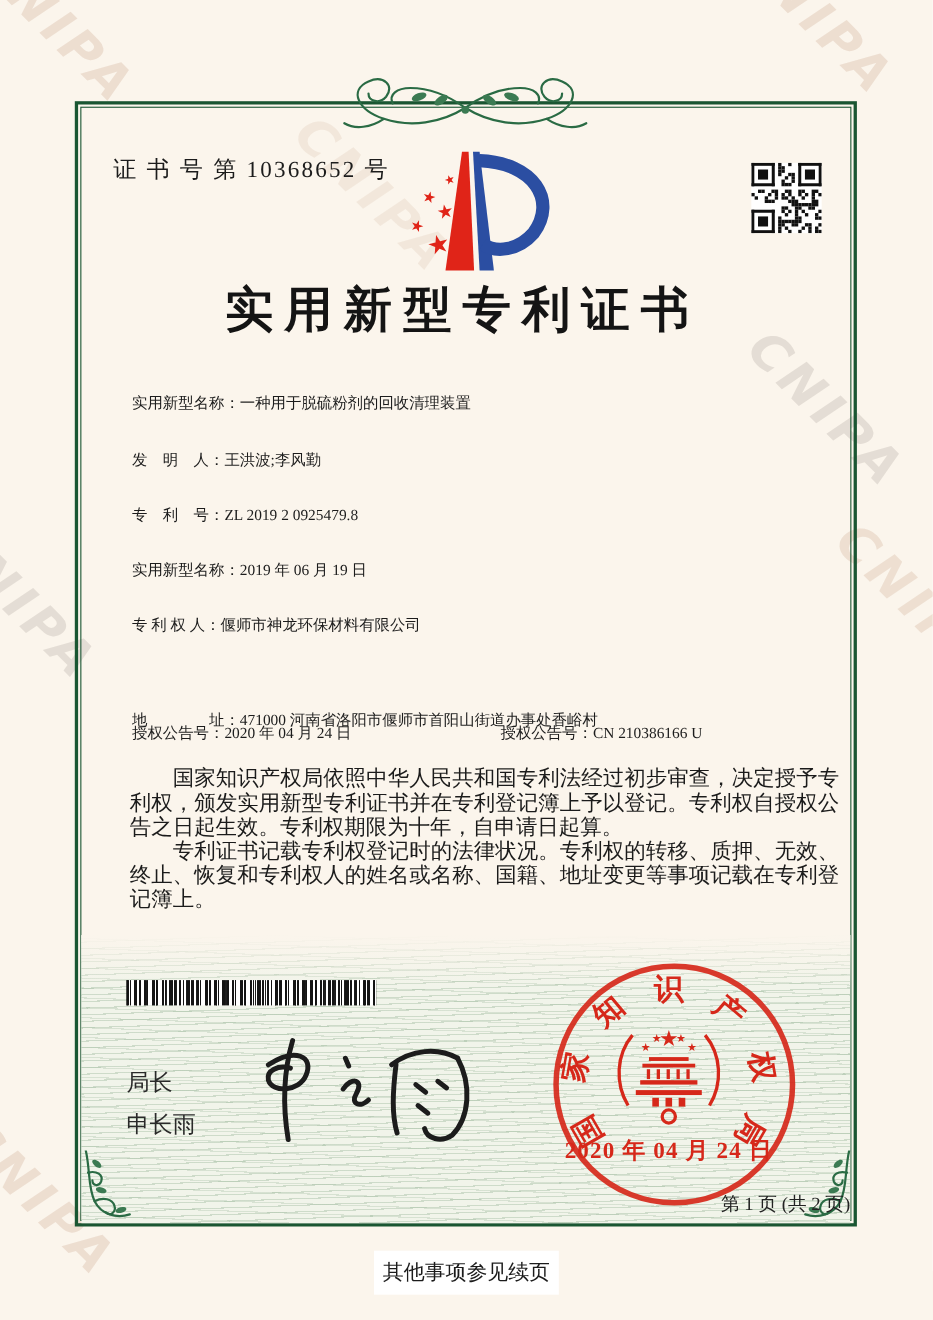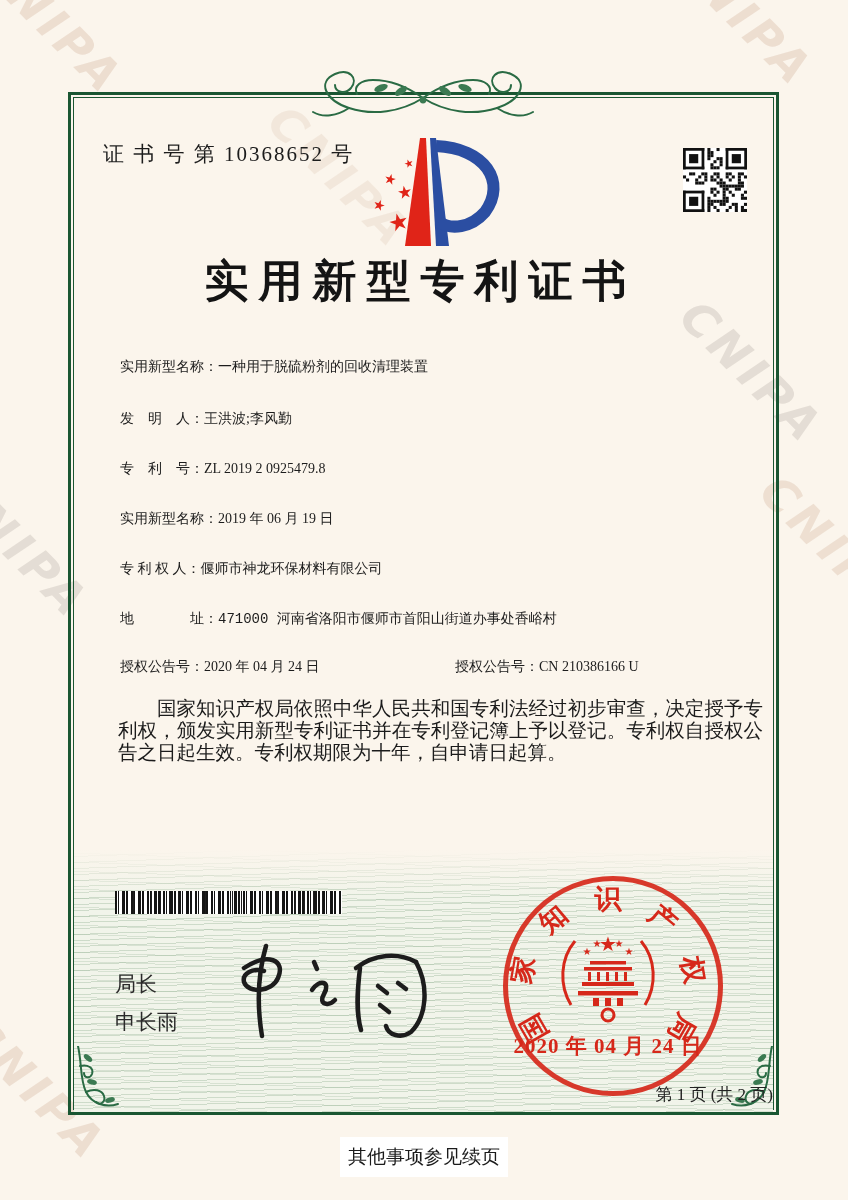--- a/index.html
+++ b/index.html
@@ -287,31 +287,32 @@
     </div>
     <div class="frow" style="top:460px;">
       <span class="flabel">专　利　号：</span><span>ZL 2019 2 0925479.8</span>
     </div>
     <div class="frow" style="top:510px;">
       <span class="flabel">实用新型名称：</span><span>2019 年 06 月 19 日</span>
     </div>
     <div class="frow" style="top:560px;">
       <span class="flabel">专 利 权 人：</span><span>偃师市神龙环保材料有限公司</span>
     </div>
-    <div class="frow" style="top:610px;font-family:Liberation Mono, monospace;">
+    <div class="frow" style="top:646px;">
       <span class="flabel">地　　　　址：</span><span>471000 河南省洛阳市偃师市首阳山街道办事处香峪村</span>
     </div>
     <div class="frow" style="top:658px;">
       <span class="flabel">授权公告号：</span><span>2020 年 04 月 24 日</span>
       <span class="fv2"><span>授权公告号：</span><span>CN 210386166 U</span></span>
     </div>
   </div>
 
   <div class="bodytext">
     <p>国家知识产权局依照中华人民共和国专利法经过初步审查，决定授予专利权，颁发实用新型专利证书并在专利登记簿上予以登记。专利权自授权公告之日起生效。专利权期限为十年，自申请日起算。</p>
+    <p>专利证书记载专利权登记时的法律状况。专利权的转移、质押、无效、终止、恢复和专利权人的姓名或名称、国籍、地址变更等事项记载在专利登记簿上。</p>
   </div>
 
   <div class="barcode"></div>
 
   <div class="director-title">局长</div>
   <div class="director-name">申长雨</div>
 
   <svg class="signature" width="220" height="105" viewBox="0 0 220 105">
     <g stroke="#1c1c1c" stroke-width="4.5" fill="none" stroke-linecap="round" stroke-linejoin="round">
       <path d="M38 8 C31 32 28 62 34 98"></path>

